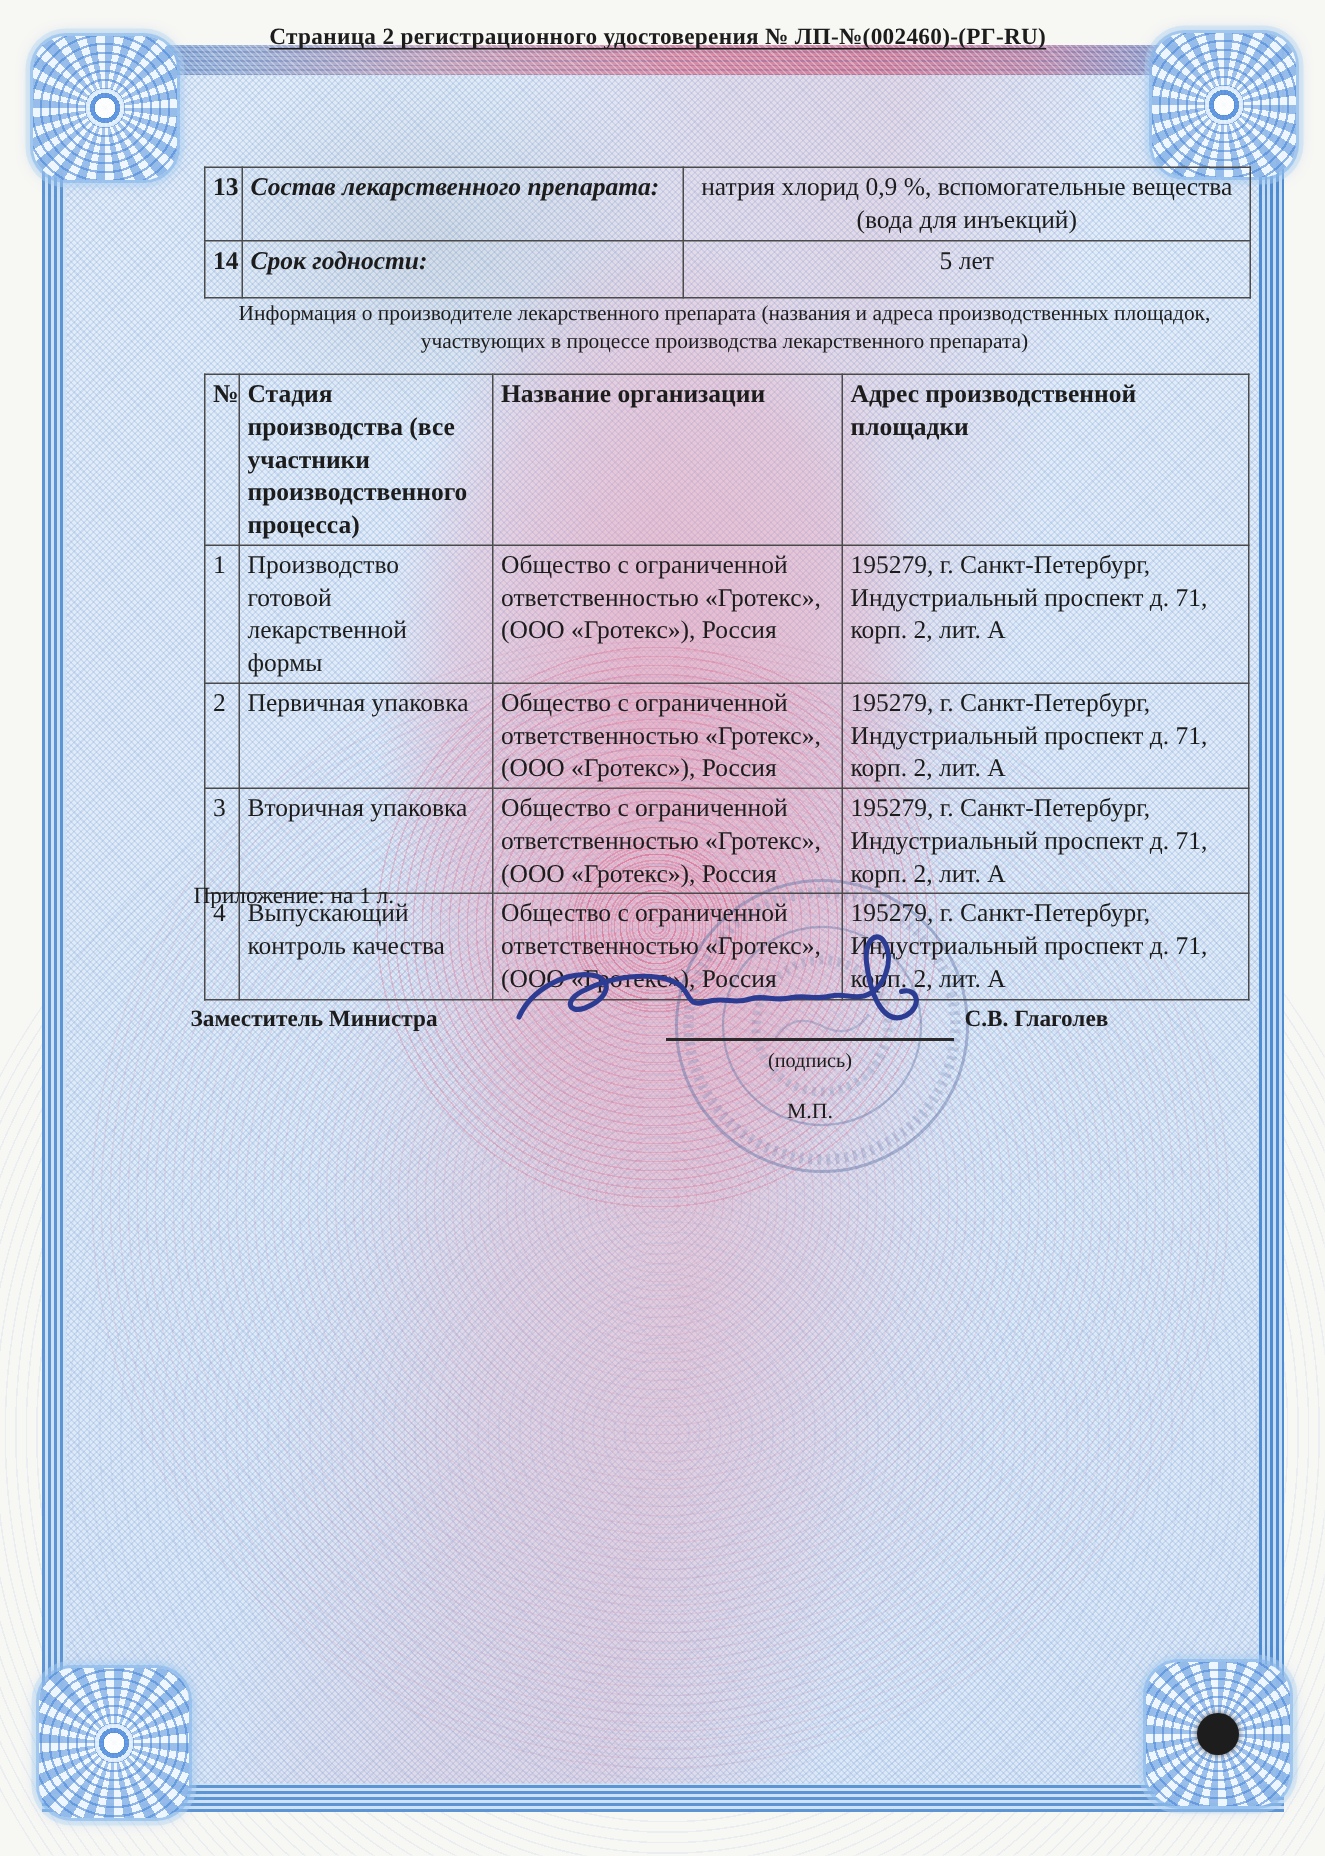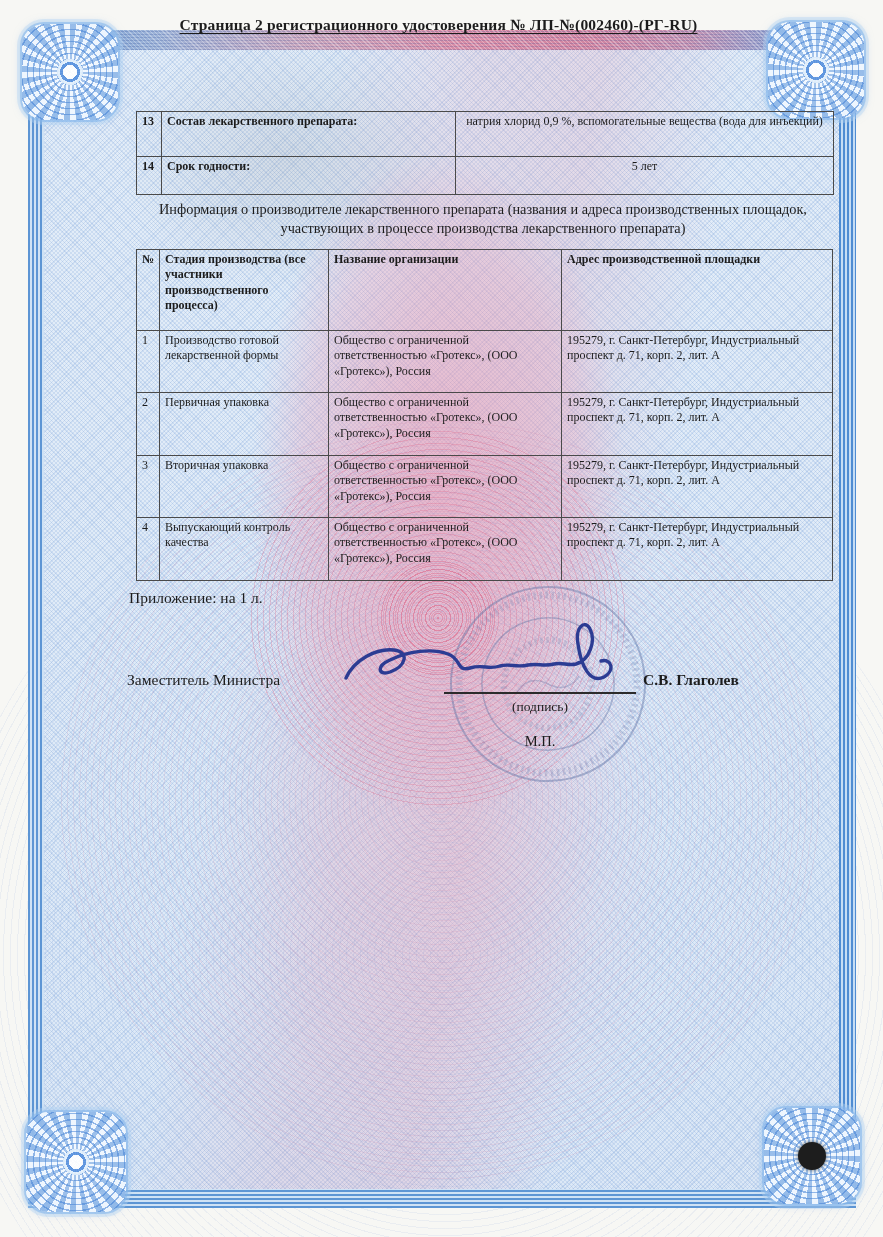--- a/index.html
+++ b/index.html
@@ -89,40 +89,40 @@
     text-decoration:underline;text-underline-offset:3px;
   }
   .cont-cell{
     position:absolute;left:455px;top:47px;width:377px;height:65px;z-index:3;
     border:1px solid #4a4a4a;border-bottom:none;box-sizing:border-box;
     display:flex;align-items:center;justify-content:center;text-align:center;
     font-size:13.8px;line-height:1.3;padding:2px 10px;
   }
   table{border-collapse:collapse;table-layout:fixed;}
   td,th{border:1px solid #4a4a4a;vertical-align:top;box-sizing:border-box;
-        font-size:12px;line-height:1.28;padding:2px 5px;background:transparent;margin-top:48px;}
+        font-size:17px;line-height:1.28;padding:2px 5px;background:transparent;margin-top:48px;}
   .mini-table{position:absolute;left:136px;top:111px;width:697px;z-index:3;}
   .mini-table .c-num{width:25px;font-weight:bold;}
-  .mini-table .c-label{width:294px;font-weight:bold;}
+  .mini-table .c-label{width:294px;font-weight:bold;font-style:italic;}
   .mini-table .c-val{width:378px;text-align:center;}
   .intro-par{
     position:absolute;left:118px;top:200px;width:730px;z-index:3;
     text-align:center;font-size:14.3px;line-height:1.35;
   }
   .main-table{position:absolute;left:136px;top:249px;width:696px;z-index:3;}
   .main-table th{text-align:left;font-weight:bold;}
   .main-table .c-num{width:23px;}
   .main-table .c-stage{width:169px;}
   .main-table .c-org{width:233px;}
   .main-table .c-addr{width:271px;}
   .attachment{
     position:absolute;left:129px;top:589px;z-index:3;font-size:15.5px;text-align:right;
   }
   .official-title{
-    position:absolute;left:127px;top:671px;z-index:3;font-size:15.5px;font-weight:normal;
+    position:absolute;left:127px;top:671px;z-index:3;font-size:15.5px;font-weight:bold;
   }
   .signer-name{
     position:absolute;left:643px;top:671px;z-index:3;font-size:15.5px;font-weight:bold;text-align:right;
   }
   .sig-line{
     position:absolute;left:444px;top:692px;width:192px;height:2px;background:#2b2b2b;z-index:4;
   }
   .sig-caption{
     position:absolute;left:444px;top:699px;width:192px;text-align:center;z-index:3;font-size:13.5px;
   }

